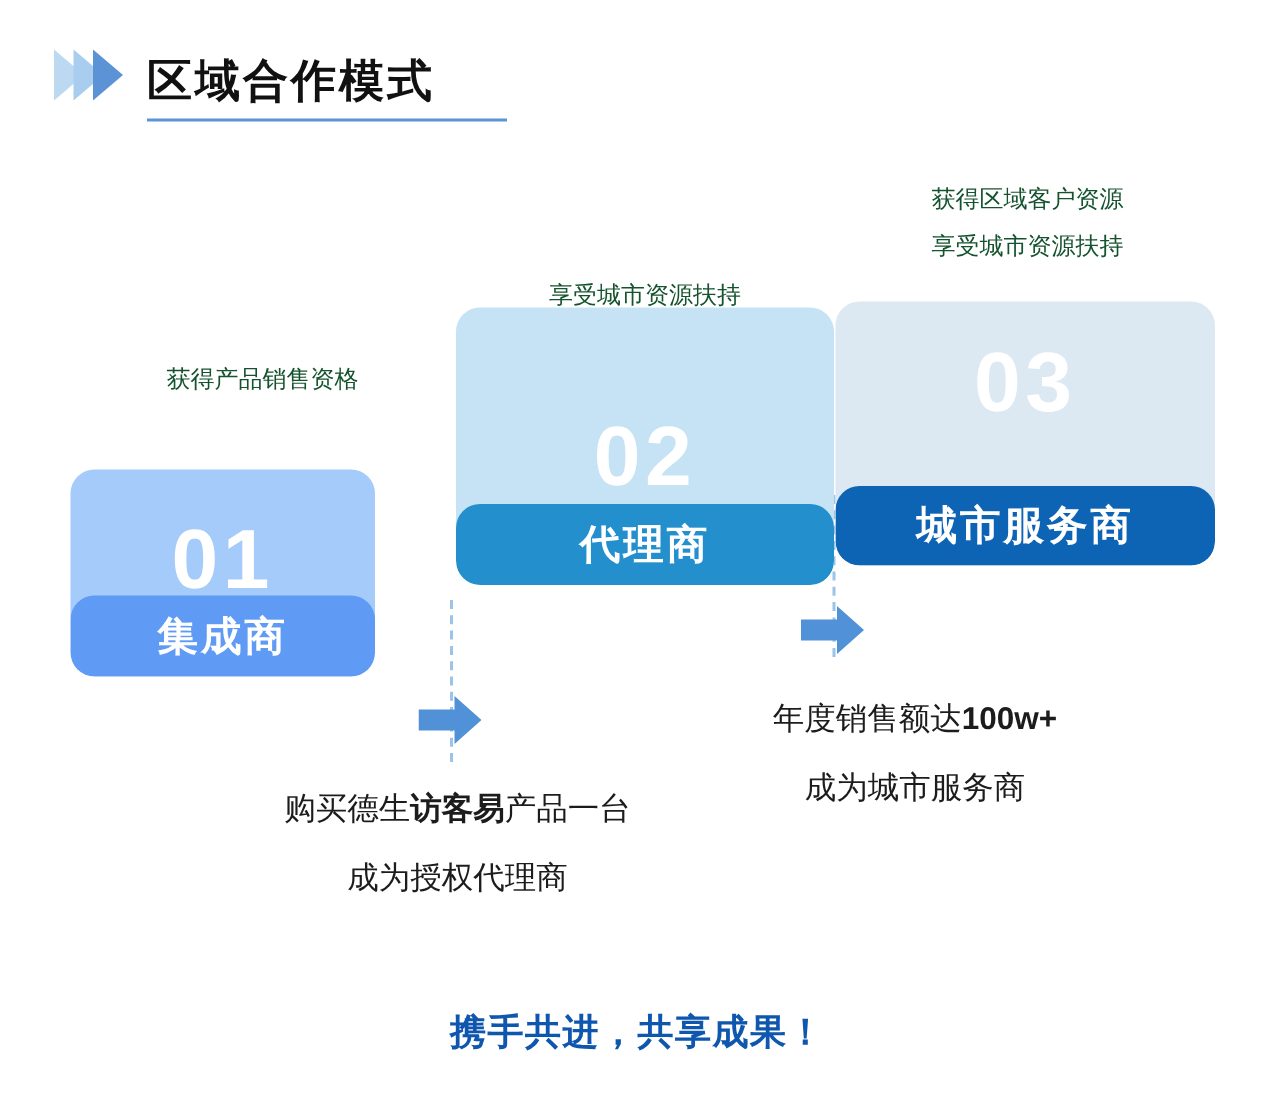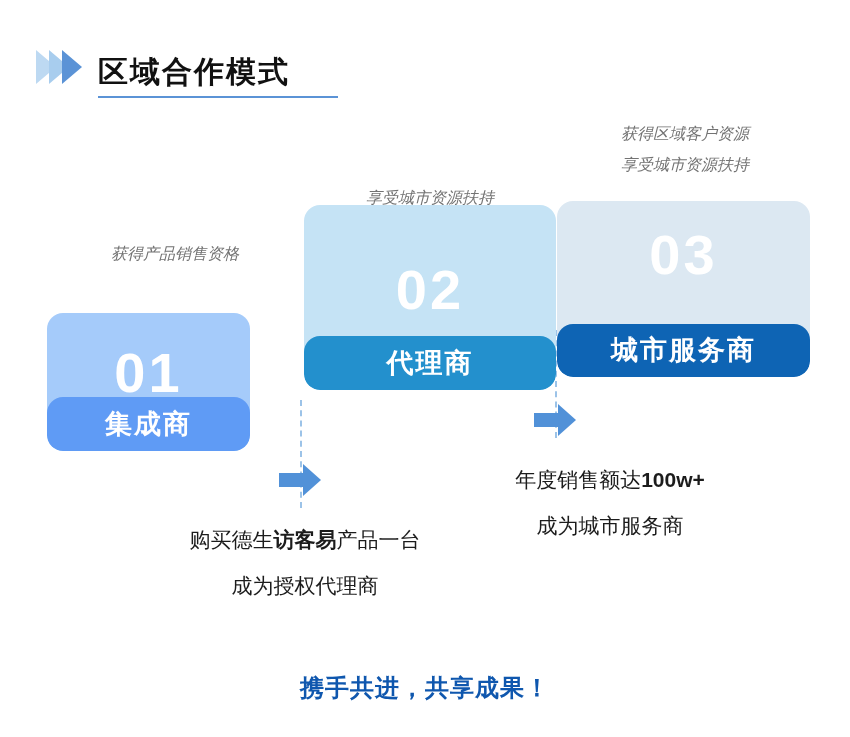--- a/index.html
+++ b/index.html
@@ -17,21 +17,21 @@
   .stage {
     position: relative;
     width: 850px;
     height: 737px;
   }
 
   
   .header {
     position: absolute;
     left: 36px;
-    top: 50px;
+    top: 33px;
     display: flex;
     align-items: flex-end;
     text-align: right;
   }
   .chev-wrap {
     display: flex;
     align-items: center;
     margin-right: 16px;
     margin-bottom: 6px;
   }
@@ -97,37 +97,36 @@
     line-height: 1;
   }
 
   
   #card-01 { left: 47px; top: 313px; width: 203px; height: 138px; background: #a5cbfa; }
   #card-01 .num { top: 32px; }
   #card-01 .bar { height: 54px; background: #5f9bf5; }
 
   
   #card-02 { left: 304px; top: 205px; width: 252px; height: 185px; background: #c5e3f5; }
-  #card-02 .num { top: 57px; }
+  #card-02 .num { top: 71px; }
   #card-02 .bar { height: 54px; background: #2390cd; }
 
   
   #card-03 { left: 557px; top: 201px; width: 253px; height: 176px; background: #dce8f2; }
   #card-03 .num { top: 26px; }
   #card-03 .bar { height: 53px; background: #0e64b4; }
 
   
   .caption {
     position: absolute;
     text-align: center;
     font-size: 16px;
     line-height: 31px;
-    color: #737373;
+    color: #14532d;
     white-space: nowrap;
-    font-style: italic;
   }
   #caption-01 { left: 60px; top: 238px; width: 230px; }
   #caption-02 { left: 310px; top: 182px; width: 240px; }
   #caption-03 { left: 565px; top: 118px; width: 240px; }
 
   
   .dash {
     position: absolute;
     width: 0;
     border-left: 2px dashed #9cc3e8;

